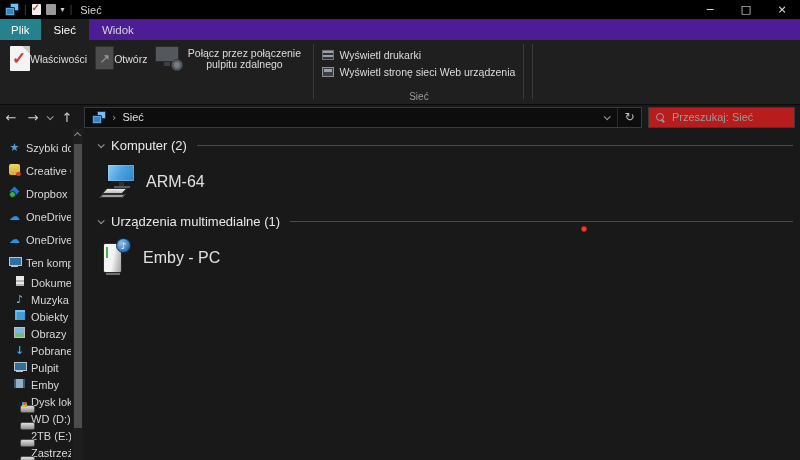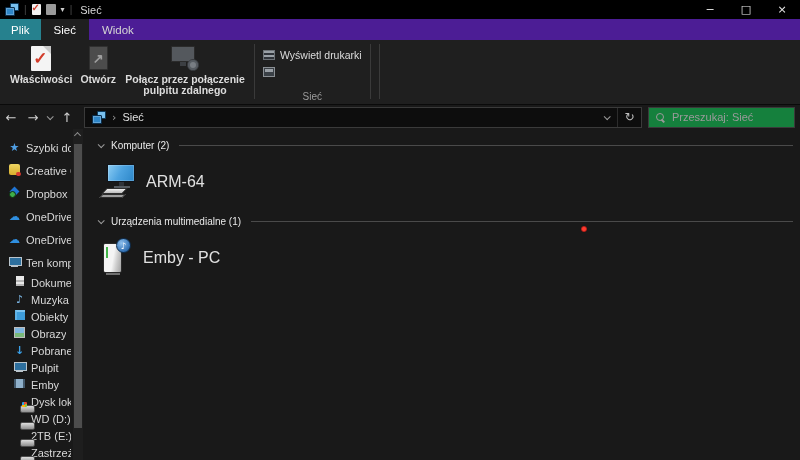--- a/index.html
+++ b/index.html
@@ -34,21 +34,21 @@
   .tab-file { background:#26818e; color:#fff; padding:0 11px; display:flex; align-items:center; font-size:11.5px; }
   .tab { padding:0 13px; display:flex; align-items:center; color:#d4d4d4; font-size:11.5px; }
   .tab.active { background:#1f1f1f; color:#fff; }
 
   
   .ribbon { height:64px; background:#1f1f1f; display:flex; padding:1px 0 0 6px; }
   .rgroup { display:flex; flex-direction:column; }
   .rgroup-content { flex:1; display:flex; align-items:flex-start; }
   .rgroup-label { height:13px; text-align:center; font-size:10px; color:#9c9c9c; }
   .rdivider { width:1px; background:#3a3a3a; margin:3px 4px 5px; }
-  .bigbtn { display:flex; flex-direction:column; align-items:center; padding:3px 4px 0;font-weight:bold; }
+  .bigbtn { display:flex; flex-direction:row; align-items:center; padding:3px 4px 0; }
   .bicon { height:28px; display:flex; align-items:center; justify-content:center; margin-bottom:2px; }
   .blabel { font-size:10.5px; line-height:11px; color:#dcdcdc; text-align:center; }
   .smallcol { display:flex; flex-direction:column; margin-top:5px; }
   .smallbtn { display:flex; align-items:center; gap:5px; height:15px; padding:0 4px; margin:1px 0;
               font-size:10.5px; color:#dcdcdc; white-space:nowrap; }
 
   
   .ic-props { position:relative; width:20px; height:25px; background:#f4f4f4; border-radius:1px; }
   .ic-props::before { content:""; position:absolute; right:0; top:0; border:4px solid #c9c9c9;
                       border-left-color:transparent; border-bottom-color:transparent; }
@@ -86,21 +86,21 @@
   .chev-down { width:5px; height:5px; border-right:1px solid #9a9a9a; border-bottom:1px solid #9a9a9a;
                transform:rotate(45deg) translateY(-1px); }
   .upwrap { margin:0 6px 0 2px; }
   .addrbar { flex:1; height:21px; background:#0d0d0d; border:1px solid #3a3a3a; display:flex; align-items:center; }
   .addr-seg { display:flex; align-items:center; gap:6px; padding:0 7px; flex:1; }
   .crumb-sep { color:#9a9a9a; font-size:11px; }
   .crumb { color:#e0e0e0; font-size:11px; }
   .addr-drop { width:22px; height:100%; display:flex; align-items:center; justify-content:center; }
   .refresh { width:24px; height:100%; display:flex; align-items:center; justify-content:center;
              color:#bfbfbf; font-size:12px; border-left:1px solid #2c2c2c; }
-  .searchbox { width:147px; height:21px; margin:0 5px 0 6px; background:#15803d; border:1px solid #3a3a3a;
+  .searchbox { width:147px; height:21px; margin:0 5px 0 6px; background:#b91c1c; border:1px solid #3a3a3a;
                display:flex; align-items:center; padding:0 7px; gap:7px; }
   .mag { position:relative; width:9px; height:9px; flex:none; }
   .mag::before { content:""; position:absolute; left:0; top:0; width:6px; height:6px;
                  border:1.5px solid #9a9a9a; border-radius:50%; }
   .mag::after { content:""; position:absolute; right:0; bottom:0; width:4px; height:1.5px;
                 background:#9a9a9a; transform:rotate(45deg); }
   .searchbox input { background:transparent; border:none; outline:none; color:#d0d0d0;
                      font-size:11px; width:100%; font-family:"Liberation Sans",sans-serif; }
   .searchbox input::placeholder { color:#9a9a9a; }
 
@@ -140,21 +140,21 @@
   .ic-drive.winlogo::after { content:""; position:absolute; left:2px; top:0; width:5px; height:5px;
                              background:conic-gradient(#e64e34 0 25%, #8bc540 0 50%, #ffb900 0 75%, #2ba3e8 0); border-radius:1px; }
   .sidescroll { position:absolute; right:0; top:0; bottom:0; width:10px; background:#1e1e1e; }
   .sidescroll .thumb { position:absolute; left:1px; right:1px; top:15px; height:284px; background:#4d4d4d; }
   .scroll-up { position:absolute; left:2px; top:4px; width:5px; height:5px;
                border-left:1px solid #8a8a8a; border-top:1px solid #8a8a8a; transform:rotate(45deg); }
 
   .content { flex:1; padding:6px 5px 0 15px; position:relative; }
   .ghead { display:flex; align-items:center; height:21px; }
   .ghead .chev-down { margin-right:8px; }
-  .gtitle { color:#e8e8e8; font-size:10px; white-space:nowrap; }
+  .gtitle { color:#e8e8e8; font-size:13px; white-space:nowrap; }
   .gline { flex:1; height:1px; background:#4a4a4a; margin-left:10px; margin-right:2px; }
   .tilerow { display:flex; margin:2px 0 5px; }
   .tile { width:183px; height:48px; display:flex; align-items:center; gap:9px; padding-left:2px; }
   .tname { font-size:16px; color:#e0e0e0; }
 
   .icon-computer { position:relative; width:37px; height:40px; flex:none; }
   .icon-computer .scr { position:absolute; left:7px; top:2px; width:28px; height:18px;
         background:linear-gradient(118deg,#8ccdf4 0%,#4da3e0 48%,#2c86c8 100%);
         border:1px solid #10141a; border-radius:1px; box-shadow:inset 0 0 0 1px rgba(255,255,255,.18); }
   .icon-computer .std { position:absolute; left:19px; top:20px; width:5px; height:4px; background:#2f3338; }
@@ -239,20 +239,21 @@
 
   <div class="rgroup">
     <div class="rgroup-content">
       <div class="smallcol">
         <div class="smallbtn">
           <span class="ic-sm-print"></span>
           <span>Wyświetl drukarki</span>
         </div>
         <div class="smallbtn">
           <span class="ic-sm-web"></span>
+          <span>Wyświetl stronę sieci Web urządzenia</span>
         </div>
       </div>
     </div>
     <div class="rgroup-label">Sieć</div>
   </div>
 
   <div class="rdivider"></div>
 
   <div class="rgroup">
     <div class="rgroup-label"></div>

